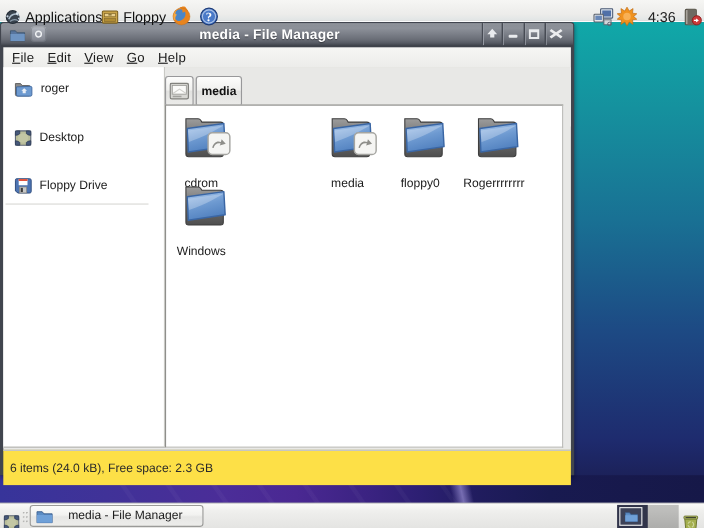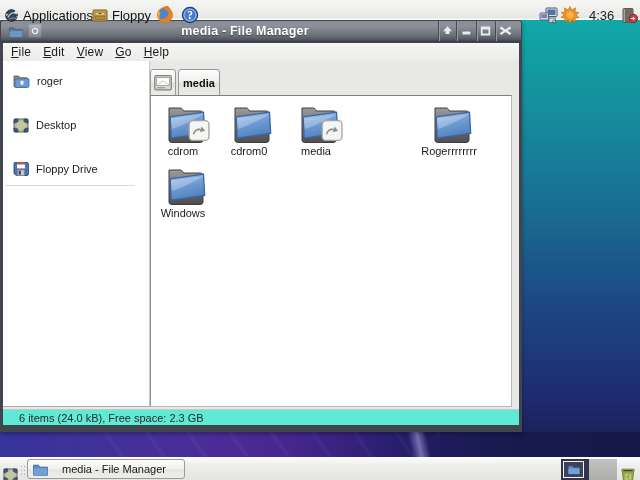--- a/index.html
+++ b/index.html
@@ -68,24 +68,24 @@
   background:linear-gradient(180deg,#fdfdfc 0%,#f0f0ee 45%,#e2e2e0 50%,#ececea 100%);
   border:1px solid #98989a; box-shadow:0 1px 1px rgba(0,0,0,0.12);
   display:flex; align-items:center; justify-content:center;
 }
 #tb-icon { left:150px; width:26px; }
 #tb-media { left:178px; width:42px; font-size:11px; font-weight:bold; color:#111; }
 
 #fileview { left:150px; top:75px; width:362px; height:312px; background:#fff; border:1px solid #8f8f8b; border-color:#7f7f7b #b9b9b5 #b9b9b5 #8f8f8b; }
 .fcell { position:absolute; width:66px; text-align:center; }
 .fcell svg { display:block; }
-.flabel { font-size:11px; color:#1a1a1a; margin-top:0px; }
-
-#statusbar { left:3px; top:389px; width:516px; height:16px; background:#5eead4; border-top:1px solid #c6c6c2;
-  font-size:11px; color:#2a2a2a; display:flex; align-items:center; padding-left:16px; }
+.flabel { font-size:11px; color:#1a1a1a; margin-top:16px; }
+
+#statusbar { left:3px; top:389px; width:516px; height:32px; background:#fde047; border-top:1px solid #c6c6c2;
+  font-size:11px; color:#2a2a2a; display:flex; align-items:center; padding-left:6px; }
 
 
 #taskbar { left:0; top:457px; width:640px; height:23px;
   background:linear-gradient(180deg,#fbfbf9 0%,#efefed 30%,#e4e4e2 100%);
   border-top:1px solid #fdfdfd;
 }
 #taskbtn { position:absolute; left:27px; top:1px; width:158px; height:20px; border-radius:3px;
   background:linear-gradient(180deg,#fcfcfa 0%,#f2f2f0 45%,#e6e6e4 55%,#ededeb 100%);
   border:1px solid #9a9a98; display:flex; align-items:center; font-size:11px; color:#1a1a1a; }
 #taskbtn svg { margin-left:5px; margin-right:14px; }
@@ -195,39 +195,39 @@
           <path d="M4 3 h11 c1.05 0 1.95 0.45 2.5 1.3 L18.5 6 h17 c1.4 0 2.5 1.1 2.5 2.5 V35 c0 1.4-1.1 2.5-2.5 2.5 H6.5 C5.1 37.5 4 36.4 4 35 Z" fill="url(#gb)" stroke="#3e3e3e" stroke-width="1"></path>
           <path d="M5.2 11.8 L38.5 7.2 L39.7 28.3 L6.2 33.2 Z" fill="url(#bf)" stroke="#3a66a4" stroke-width="1.3" stroke-linejoin="round"></path>
           <path d="M6.8 24 C15 21.5 28 15.5 38.2 9.2 L5.8 13.6 Z" fill="rgba(255,255,255,0.26)"></path>
           <g transform="translate(23.5,15) scale(1.1)">
           <rect x="0.6" y="0.6" width="18" height="18" rx="3.4" fill="#f5f5f3" stroke="#a5a5a1" stroke-width="1.2"></rect>
           <path d="M4 13 C4.8 9 8 6.8 11.2 8.2 L11.8 6 L15.2 9.8 L10.2 11.2 L11 9.5 C8.4 8.6 5.8 10.4 5.2 13.2 Z" fill="#8e8e8a"></path>
         </g>
         </svg>
       <div class="flabel">cdrom</div>
     </div>
-    <div class="fcell" style="left:216px;top:85px">
-      <svg width="48" height="40" viewBox="0 0 48 40" style="margin-left:15px">
-          <path d="M4 3 h11 c1.05 0 1.95 0.45 2.5 1.3 L18.5 6 h17 c1.4 0 2.5 1.1 2.5 2.5 V35 c0 1.4-1.1 2.5-2.5 2.5 H6.5 C5.1 37.5 4 36.4 4 35 Z" fill="url(#gb)" stroke="#3e3e3e" stroke-width="1"></path>
-          <path d="M5.2 11.8 L38.5 7.2 L39.7 28.3 L6.2 33.2 Z" fill="url(#bf)" stroke="#3a66a4" stroke-width="1.3" stroke-linejoin="round"></path>
-          <path d="M6.8 24 C15 21.5 28 15.5 38.2 9.2 L5.8 13.6 Z" fill="rgba(255,255,255,0.26)"></path>
-        </svg>
-      <div class="flabel">cdrom0</div>
-    </div>
     <div class="fcell" style="left:283px;top:85px">
       <svg width="48" height="40" viewBox="0 0 48 40" style="margin-left:15px">
           <path d="M4 3 h11 c1.05 0 1.95 0.45 2.5 1.3 L18.5 6 h17 c1.4 0 2.5 1.1 2.5 2.5 V35 c0 1.4-1.1 2.5-2.5 2.5 H6.5 C5.1 37.5 4 36.4 4 35 Z" fill="url(#gb)" stroke="#3e3e3e" stroke-width="1"></path>
           <path d="M5.2 11.8 L38.5 7.2 L39.7 28.3 L6.2 33.2 Z" fill="url(#bf)" stroke="#3a66a4" stroke-width="1.3" stroke-linejoin="round"></path>
           <path d="M6.8 24 C15 21.5 28 15.5 38.2 9.2 L5.8 13.6 Z" fill="rgba(255,255,255,0.26)"></path>
           <g transform="translate(23.5,15) scale(1.1)">
           <rect x="0.6" y="0.6" width="18" height="18" rx="3.4" fill="#f5f5f3" stroke="#a5a5a1" stroke-width="1.2"></rect>
           <path d="M4 13 C4.8 9 8 6.8 11.2 8.2 L11.8 6 L15.2 9.8 L10.2 11.2 L11 9.5 C8.4 8.6 5.8 10.4 5.2 13.2 Z" fill="#8e8e8a"></path>
         </g>
         </svg>
       <div class="flabel">media</div>
+    </div>
+    <div class="fcell" style="left:349px;top:85px">
+      <svg width="48" height="40" viewBox="0 0 48 40" style="margin-left:15px">
+          <path d="M4 3 h11 c1.05 0 1.95 0.45 2.5 1.3 L18.5 6 h17 c1.4 0 2.5 1.1 2.5 2.5 V35 c0 1.4-1.1 2.5-2.5 2.5 H6.5 C5.1 37.5 4 36.4 4 35 Z" fill="url(#gb)" stroke="#3e3e3e" stroke-width="1"></path>
+          <path d="M5.2 11.8 L38.5 7.2 L39.7 28.3 L6.2 33.2 Z" fill="url(#bf)" stroke="#3a66a4" stroke-width="1.3" stroke-linejoin="round"></path>
+          <path d="M6.8 24 C15 21.5 28 15.5 38.2 9.2 L5.8 13.6 Z" fill="rgba(255,255,255,0.26)"></path>
+        </svg>
+      <div class="flabel">floppy0</div>
     </div>
     <div class="fcell" style="left:150px;top:147px">
       <svg width="48" height="40" viewBox="0 0 48 40" style="margin-left:15px">
           <path d="M4 3 h11 c1.05 0 1.95 0.45 2.5 1.3 L18.5 6 h17 c1.4 0 2.5 1.1 2.5 2.5 V35 c0 1.4-1.1 2.5-2.5 2.5 H6.5 C5.1 37.5 4 36.4 4 35 Z" fill="url(#gb)" stroke="#3e3e3e" stroke-width="1"></path>
           <path d="M5.2 11.8 L38.5 7.2 L39.7 28.3 L6.2 33.2 Z" fill="url(#bf)" stroke="#3a66a4" stroke-width="1.3" stroke-linejoin="round"></path>
           <path d="M6.8 24 C15 21.5 28 15.5 38.2 9.2 L5.8 13.6 Z" fill="rgba(255,255,255,0.26)"></path>
         </svg>
       <div class="flabel">Windows</div>
     </div>
     <div class="fcell" style="left:416px;top:85px">

